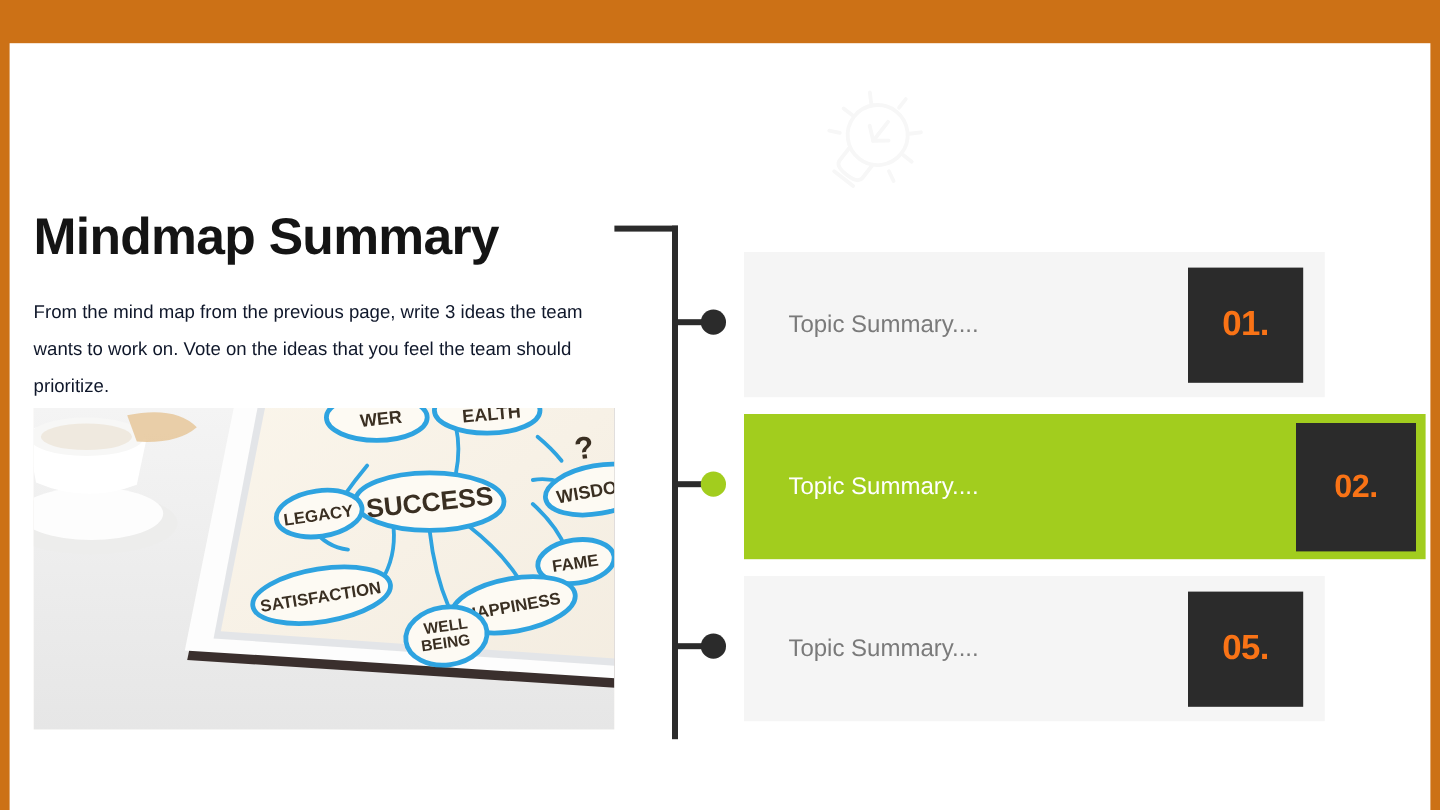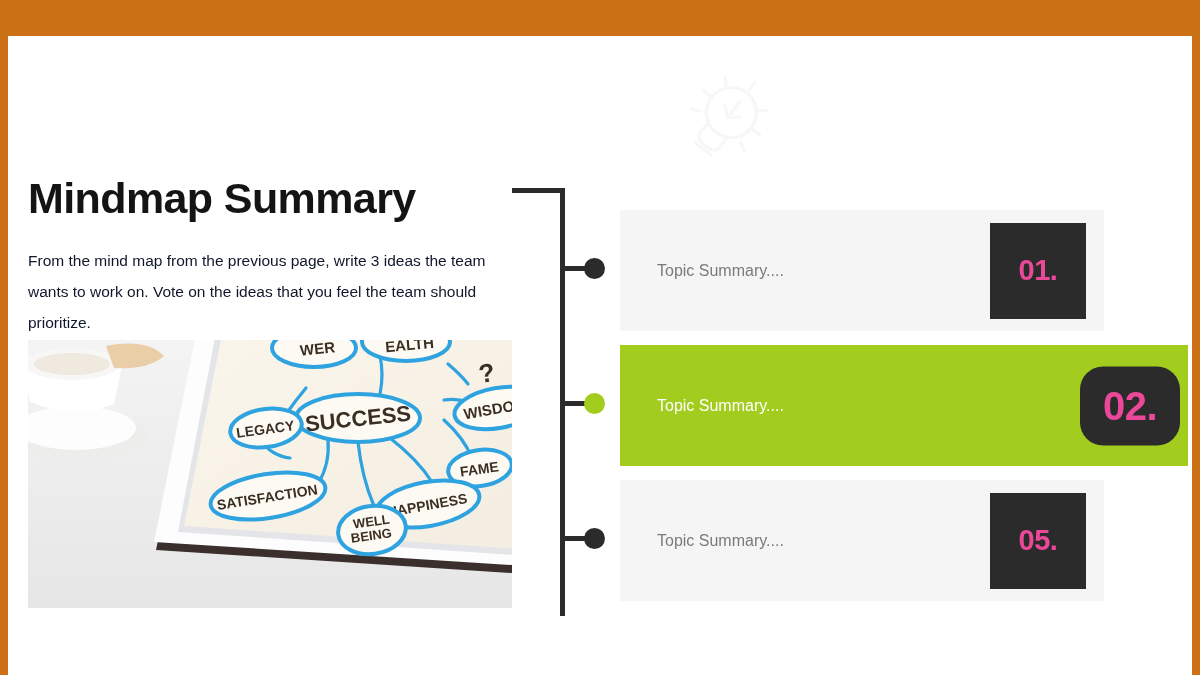--- a/index.html
+++ b/index.html
@@ -82,41 +82,41 @@
     background:#f5f5f5;
   }
   .card.highlight {
     width:568px;
     background:#a2cd1e;
   }
   .card-label {
     position:absolute;
     left:37px; top:50%;
     transform:translateY(-50%);
-    font-size:16px;
+    font-size:20px;
     color:#7a7a7a;
     white-space:nowrap;
   }
   .card.highlight .card-label { color:#ffffff; }
   .card-num {
     position:absolute;
     top:50%;
     transform:translateY(-50%);
     width:96px; height:96px;
     background:#2b2b2b;
     display:flex;
     align-items:center;
     justify-content:center;
     font-size:29px;
     font-weight:bold;
-    color:#ec4899;
+    color:#f97316;
     letter-spacing:-0.5px;
   }
   .card .card-num { right:18px; }
-  .card.highlight .card-num { right:8px; width:100px; height:79px; font-size:40px;border-radius:23px; }
+  .card.highlight .card-num { right:8px; width:100px; height:107px; font-size:27px; }
 </style>
 </head>
 <body>
 
 <div class="slide">
 
   <div class="watermark">
     <svg viewBox="0 0 160 100" xmlns="http://www.w3.org/2000/svg">
       <g transform="rotate(38 80 52)" fill="none" stroke="#f7f7f7" stroke-width="3.2" stroke-linecap="round">
         <circle cx="80" cy="40" r="25"></circle>

